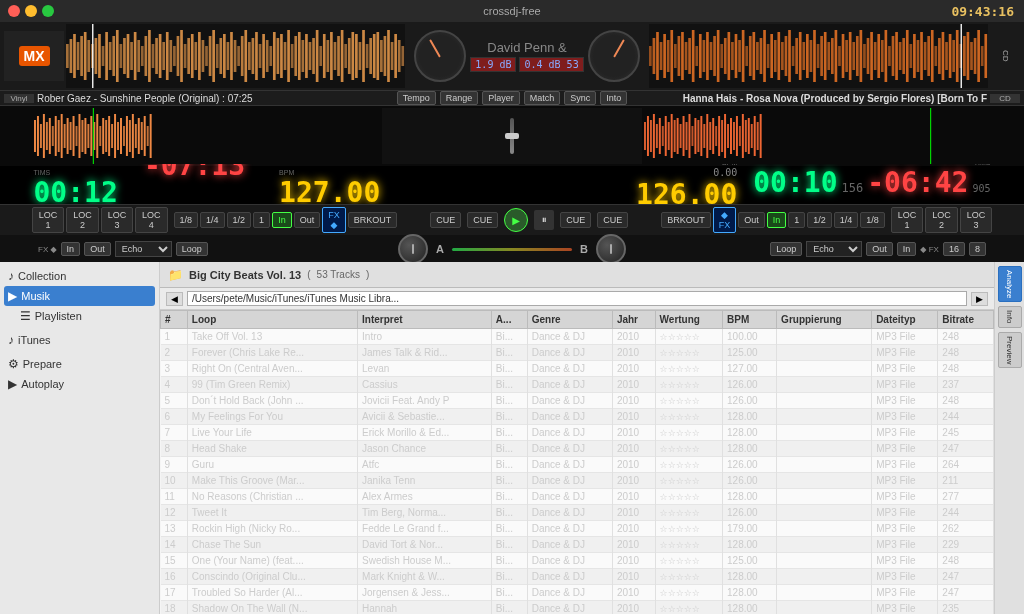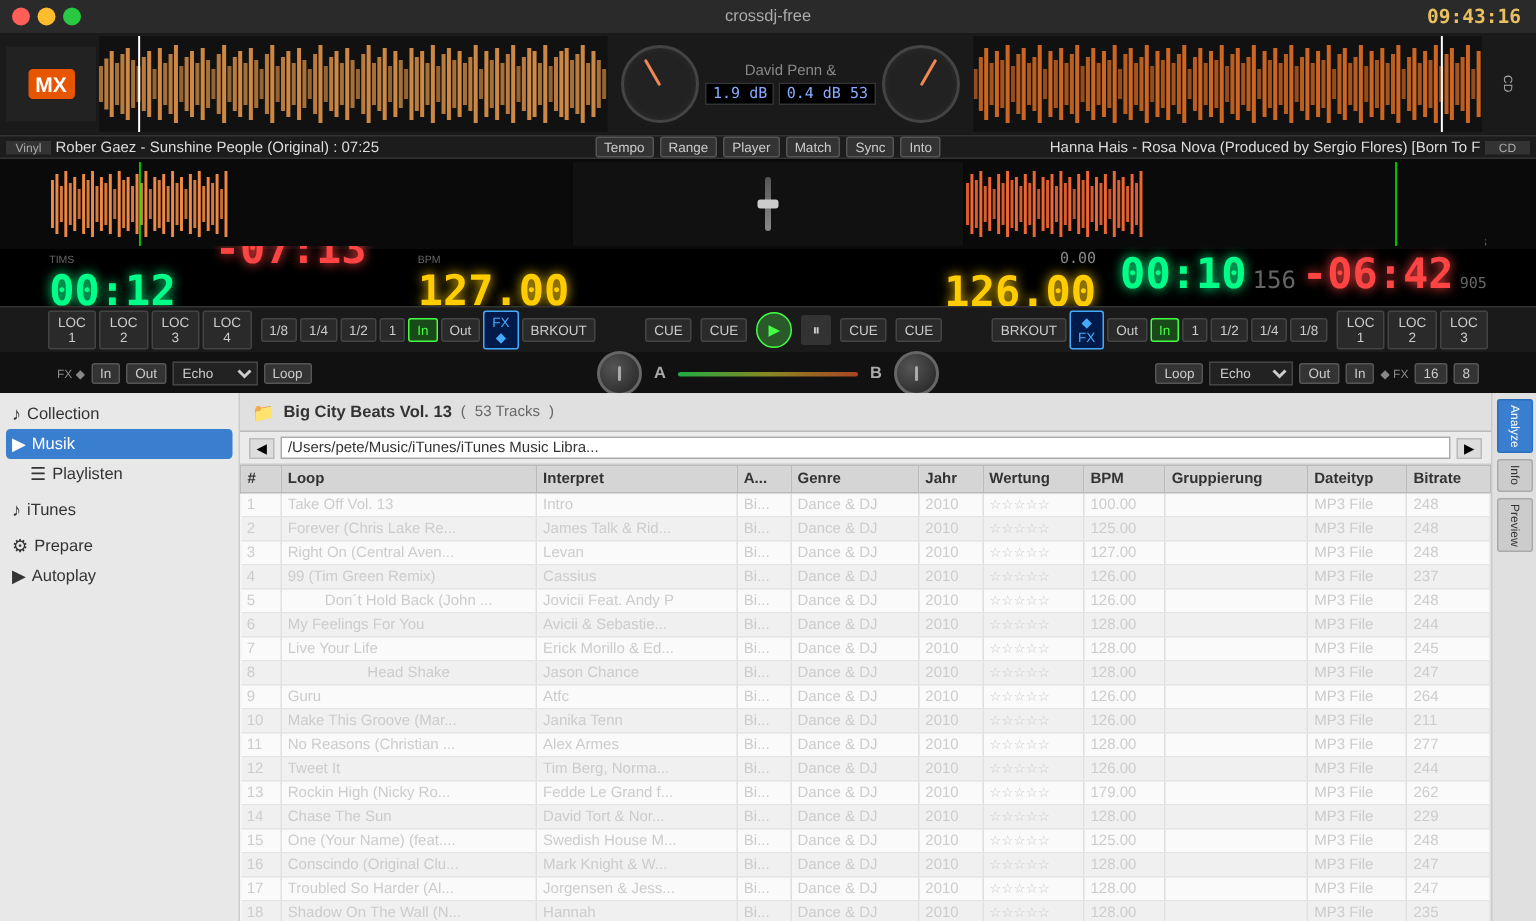--- a/index.html
+++ b/index.html
@@ -131,23 +131,24 @@
       white-space: nowrap;
       overflow: hidden;
     }
     .track-info-right {
       flex: 1;
       color: #ddd;
       font-size: 10px;
       white-space: nowrap;
       overflow: hidden;
       text-align: right;
+      font-weight: bold;
     }
     .db-display {
-      background: #000000;
+      background: #7f1d1d;
       color: #8af;
       padding: 1px 4px;
       font-family: monospace;
       font-size: 10px;
       border: 1px solid #333;
     }
     .btn-sm {
       background: #333;
       border: 1px solid #555;
       color: #ccc;
@@ -597,21 +598,21 @@
         </g>
 
         <line x1="30" y1="0" x2="30" y2="64" stroke="#fff" stroke-width="1.5"></line>
       </svg>
     </div>
     <div class="mixer-center-top">
       <div class="circle-indicator">
         <div class="circle-needle"></div>
       </div>
       <div style="display:flex;flex-direction:column;align-items:center;gap:2px;">
-        <div style="color:#888;font-size:10px;">David Penn &amp;</div>
+        <div style="color:#888;font-size:13px;">David Penn &amp;</div>
         <div style="display:flex;gap:3px;">
           <span class="db-display">1.9 dB</span>
           <span class="db-display">0.4 dB 53</span>
         </div>
       </div>
       <div class="circle-indicator">
         <div class="circle-needle" style="transform:translateX(-50%) rotate(30deg);"></div>
       </div>
     </div>
     <div class="waveform-right">
@@ -869,21 +870,21 @@
     <div class="time-right">
       <div style="margin-right:12px;text-align:right;">
         <div style="color:#666;font-size:7px;">BPM</div>
         <span style="color:#888;font-size:10px;font-family:monospace;">0.00</span>
         <span class="bpm-big">126.00</span>
       </div>
       <div style="display:flex;flex-direction:column;align-items:flex-end;">
         <div style="color:#666;font-size:7px;">TIMS</div>
         <div style="display:flex;align-items:baseline;gap:4px;">
           <span class="time-big">00:10</span>
-          <span style="color:#666;font-size:16px;font-family:monospace;">156</span>
+          <span style="color:#666;font-size:12px;font-family:monospace;">156</span>
           <span class="time-negative">-06:42</span>
           <span style="color:#666;font-size:10px;font-family:monospace;">905</span>
         </div>
       </div>
     </div>
     <div style="width:30px;"></div>
   </div>
 
   <div class="controls-row">
     <div style="width:30px;"></div>
@@ -1088,21 +1089,21 @@
       <td>Dance &amp; DJ</td>
       <td>2010</td>
       <td><span class="stars">☆☆☆☆☆</span></td>
       <td>126.00</td>
       <td></td>
       <td>MP3 File</td>
       <td>237</td>
     </tr>
             <tr>
       <td>5</td>
-      <td style="max-width:160px;text-align:center;">Don´t Hold Back (John ...</td>
+      <td style="max-width:160px;">Don´t Hold Back (John ...</td>
       <td style="max-width:120px;">Jovicii Feat. Andy P</td>
       <td>Bi...</td>
       <td>Dance &amp; DJ</td>
       <td>2010</td>
       <td><span class="stars">☆☆☆☆☆</span></td>
       <td>126.00</td>
       <td></td>
       <td>MP3 File</td>
       <td>248</td>
     </tr>
@@ -1127,21 +1128,21 @@
       <td>Dance &amp; DJ</td>
       <td>2010</td>
       <td><span class="stars">☆☆☆☆☆</span></td>
       <td>128.00</td>
       <td></td>
       <td>MP3 File</td>
       <td>245</td>
     </tr>
             <tr>
       <td>8</td>
-      <td style="max-width:160px;text-align:center;">Head Shake</td>
+      <td style="max-width:160px;">Head Shake</td>
       <td style="max-width:120px;">Jason Chance</td>
       <td>Bi...</td>
       <td>Dance &amp; DJ</td>
       <td>2010</td>
       <td><span class="stars">☆☆☆☆☆</span></td>
       <td>128.00</td>
       <td></td>
       <td>MP3 File</td>
       <td>247</td>
     </tr>

